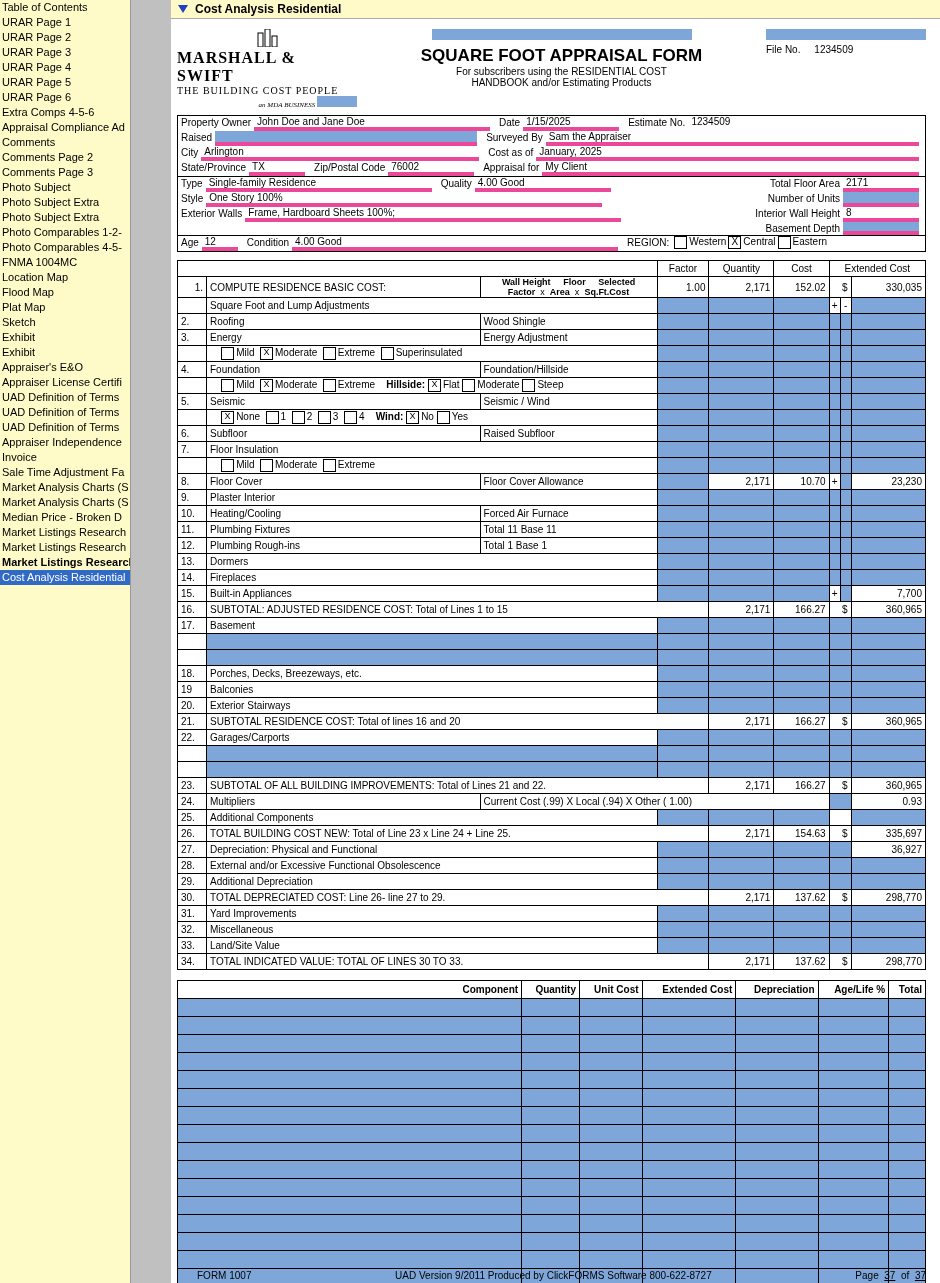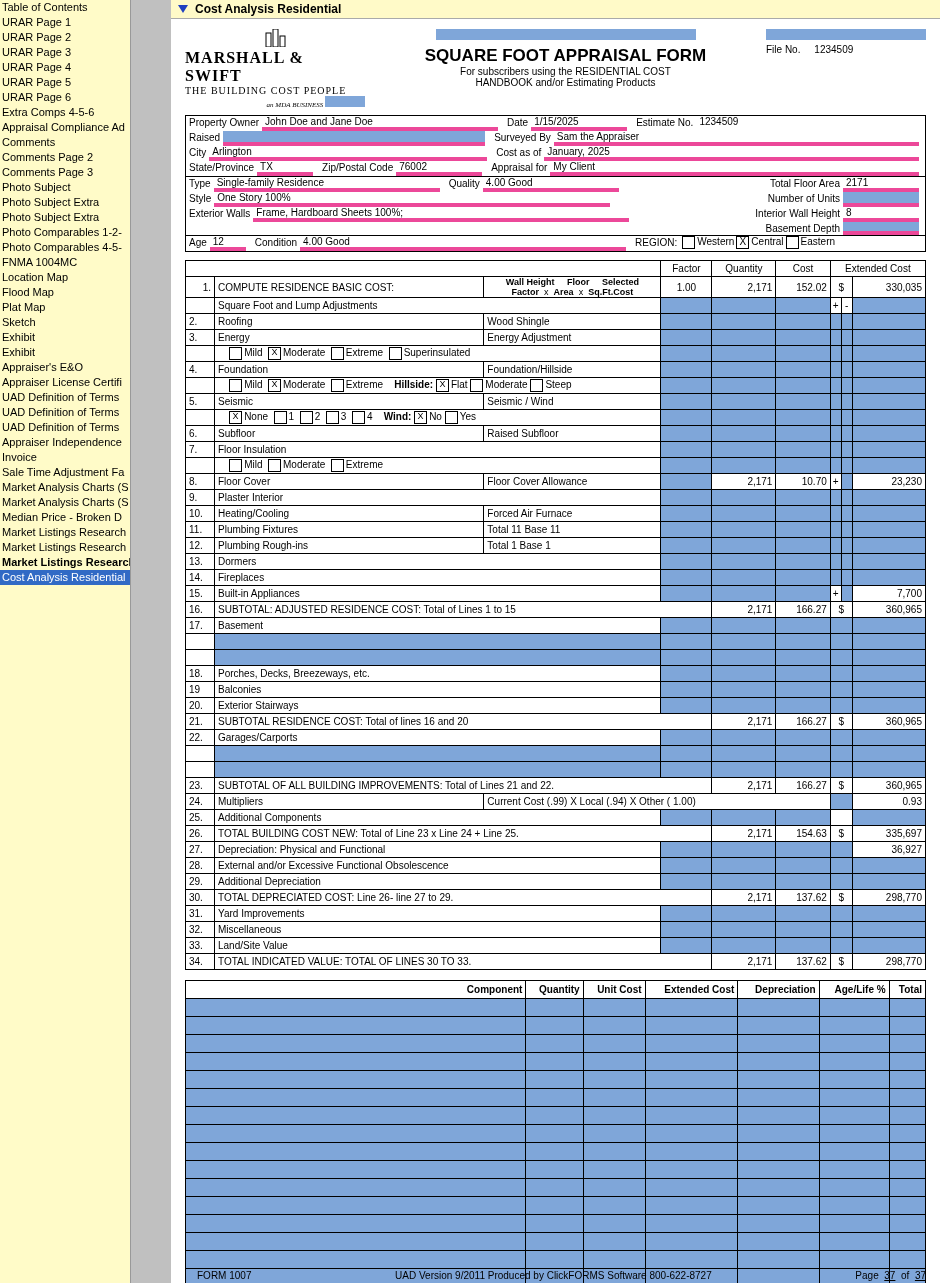--- a/index.html
+++ b/index.html
@@ -5,21 +5,21 @@
 html,body{margin:0;padding:0;font-family:Arial,Helvetica,sans-serif;font-size:11px;background:#c0c0c0}
 .app{display:flex;width:940px;height:1283px}
 .sidebar{width:130px;background:#fffbc8;border-right:1px solid #999;overflow:hidden}
 .sidebar-item{padding:1px 2px;color:#000;white-space:nowrap;cursor:pointer;font-size:11px;line-height:13px}
 .sidebar-item.bold{font-weight:bold}
 .sidebar-item.sel{background:#316ac5;color:#fff}
 .gap{width:40px;background:#c0c0c0}
 .main{flex:1;background:#fff;display:flex;flex-direction:column}
 .titlebar{background:#fffac8;border-bottom:1px solid #aaa;padding:2px 6px;display:flex;align-items:center;font-weight:bold;font-size:12px}
 .titlebar svg{margin-right:6px}
-.doc{flex:1;background:#fff;padding:10px 14px 0 14px;overflow:hidden;position:relative}
+.doc{flex:1;background:#fff;padding:10px 14px 0 6px;overflow:hidden;position:relative}
 .tophead{display:flex;align-items:flex-start}
 .logo{width:180px;font-family:'Times New Roman',serif}
 .logo .brand{font-size:16px;letter-spacing:1px;font-weight:bold}
 .logo .sub{font-size:10px;letter-spacing:1px}
 .logo .tag{font-size:7px;font-style:italic;text-align:right}
 .headercenter{flex:1;text-align:center}
 .headercenter h1{margin:0;font-size:17px;font-weight:bold}
 .headercenter .s1{font-size:10px}
 .fileno{width:160px;font-size:10px}
 .fileno .bluebar{background:#7fa6d9;height:11px;margin-bottom:4px}
@@ -29,21 +29,21 @@
 .info .row{display:flex;border-bottom:0px}
 .info .lbl{padding:1px 3px;white-space:nowrap}
 .info .val{border-bottom:4px solid #ec4899;flex:1;padding:0 3px;white-space:nowrap;margin-right:6px}
 .info .valblue{background:#7fa6d9}
 .info .cbox{display:inline-block;width:11px;height:11px;border:1px solid #000;text-align:center;line-height:10px;font-size:10px;vertical-align:middle;margin:0 2px}
 
 .tbl{border:1px solid #000;margin-top:8px;font-size:10px;border-collapse:collapse;width:100%}
 .tbl td{border:1px solid #000;padding:0 3px;height:15px;vertical-align:middle}
 .tbl td.blue{background:#7fa6d9}
 .tbl td.num{text-align:right}
-.tbl td.c{text-align:center}
+.tbl td.c{text-align:right}
 .tbl .hdr td{text-align:center;font-size:10px}
 .cb{display:inline-block;width:11px;height:11px;border:1px solid #000;text-align:center;line-height:9px;font-size:9px;vertical-align:middle;margin-right:2px;background:#fff}
 .pm{width:10px;text-align:center;padding:0!important}
 
 .ctbl{border:1px solid #000;margin-top:10px;font-size:10px;border-collapse:collapse;width:100%}
 .ctbl td,.ctbl th{border:1px solid #000;padding:1px 3px;height:15px}
 .ctbl th{font-weight:bold;text-align:right}
 .ctbl td{background:#7fa6d9}
 .footer{display:flex;justify-content:space-between;font-size:10px;padding:2px 14px;position:absolute;bottom:0;left:12px;right:0}
 </style>

